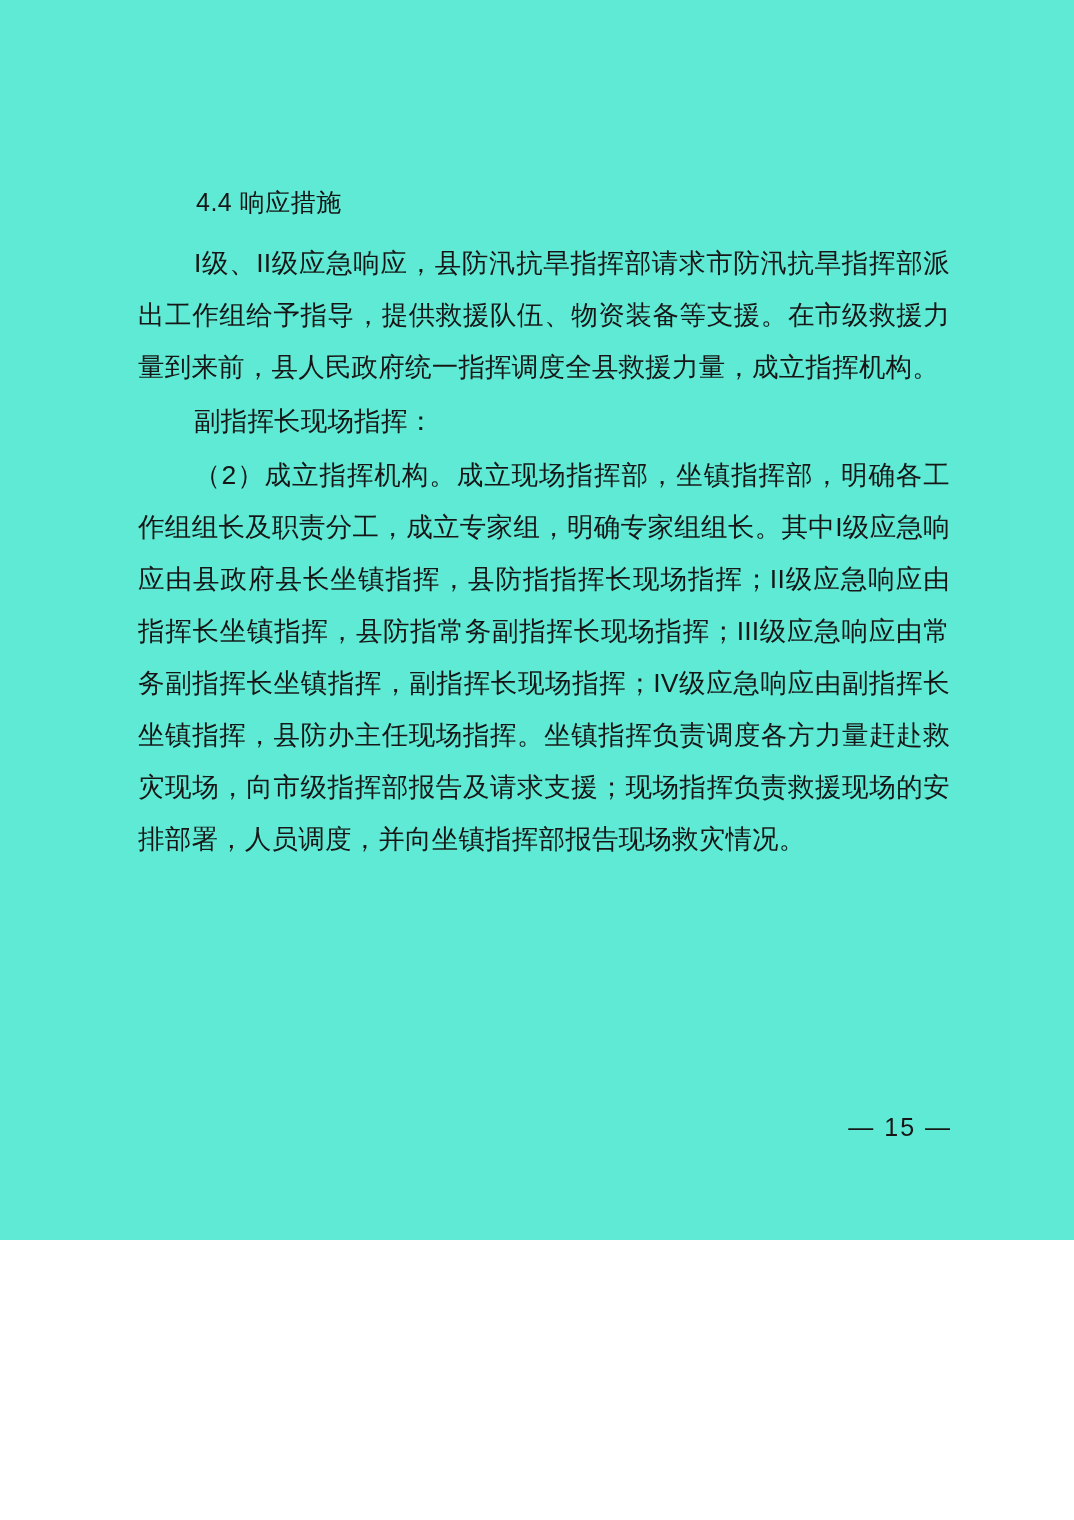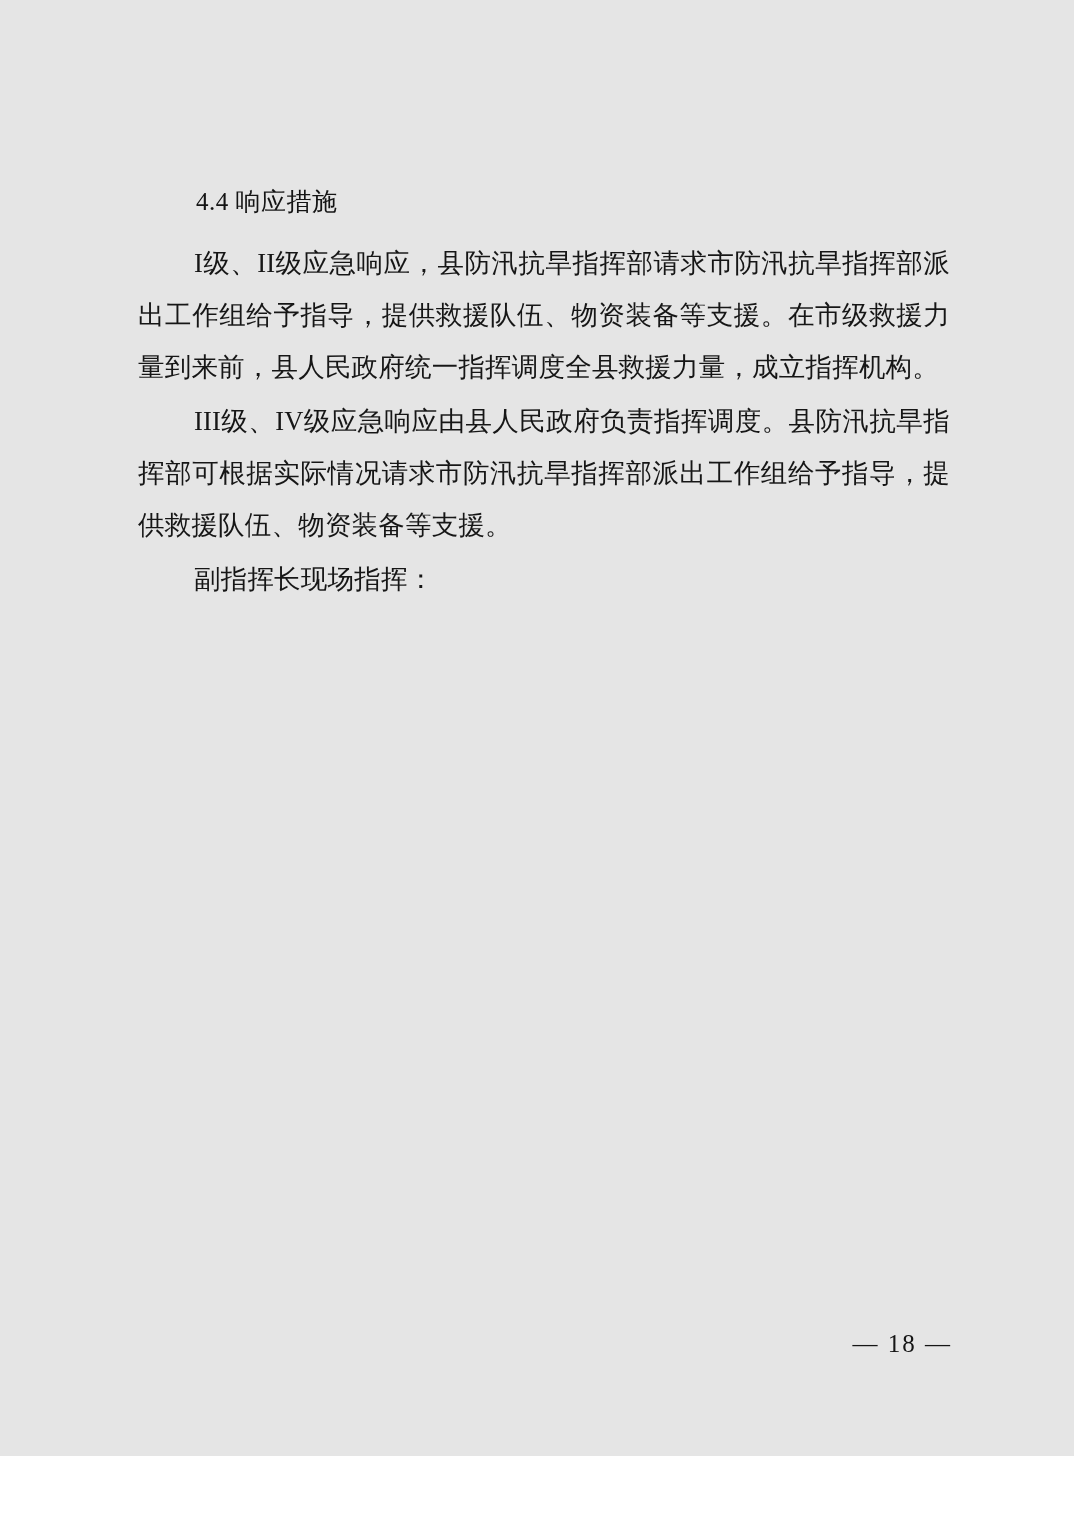--- a/index.html
+++ b/index.html
@@ -3,24 +3,24 @@
 <meta charset="utf-8">
 <style>
   html, body {
     margin: 0;
     padding: 0;
     background: #ffffff;
   }
   .page {
     position: relative;
     width: 1074px;
-    height: 1456px;
-    background: #e5e5e5;
+    height: 1240px;
+    background: #5eead4;
     overflow: hidden;
-    font-family: Liberation Serif, serif;
+    font-family: Liberation Sans, sans-serif;
     color: #1a1a1a;
   }
   .content {
     position: absolute;
     left: 138px;
     top: 186px;
     width: 812px;
   }
   .heading {
     font-size: 25px;
@@ -51,17 +51,17 @@
     white-space: nowrap;
   }
 </style>
 </head>
 <body>
 
 <div class="page">
   <div class="content">
     <h2 class="heading">4.4 响应措施</h2>
     <p class="para">I级、II级应急响应，县防汛抗旱指挥部请求市防汛抗旱指挥部派出工作组给予指导，提供救援队伍、物资装备等支援。在市级救援力量到来前，县人民政府统一指挥调度全县救援力量，成立指挥机构。</p>
-    <p class="para">III级、IV级应急响应由县人民政府负责指挥调度。县防汛抗旱指挥部可根据实际情况请求市防汛抗旱指挥部派出工作组给予指导，提供救援队伍、物资装备等支援。</p>
     <p class="para">副指挥长现场指挥：</p>
+    <p class="para">（2）成立指挥机构。成立现场指挥部，坐镇指挥部，明确各工作组组长及职责分工，成立专家组，明确专家组组长。其中I级应急响应由县政府县长坐镇指挥，县防指指挥长现场指挥；II级应急响应由指挥长坐镇指挥，县防指常务副指挥长现场指挥；III级应急响应由常务副指挥长坐镇指挥，副指挥长现场指挥；IV级应急响应由副指挥长坐镇指挥，县防办主任现场指挥。坐镇指挥负责调度各方力量赶赴救灾现场，向市级指挥部报告及请求支援；现场指挥负责救援现场的安排部署，人员调度，并向坐镇指挥部报告现场救灾情况。</p>
   </div>
-  <div class="footer">— 18 —</div>
+  <div class="footer">— 15 —</div>
 </div>
 
 </body></html>

